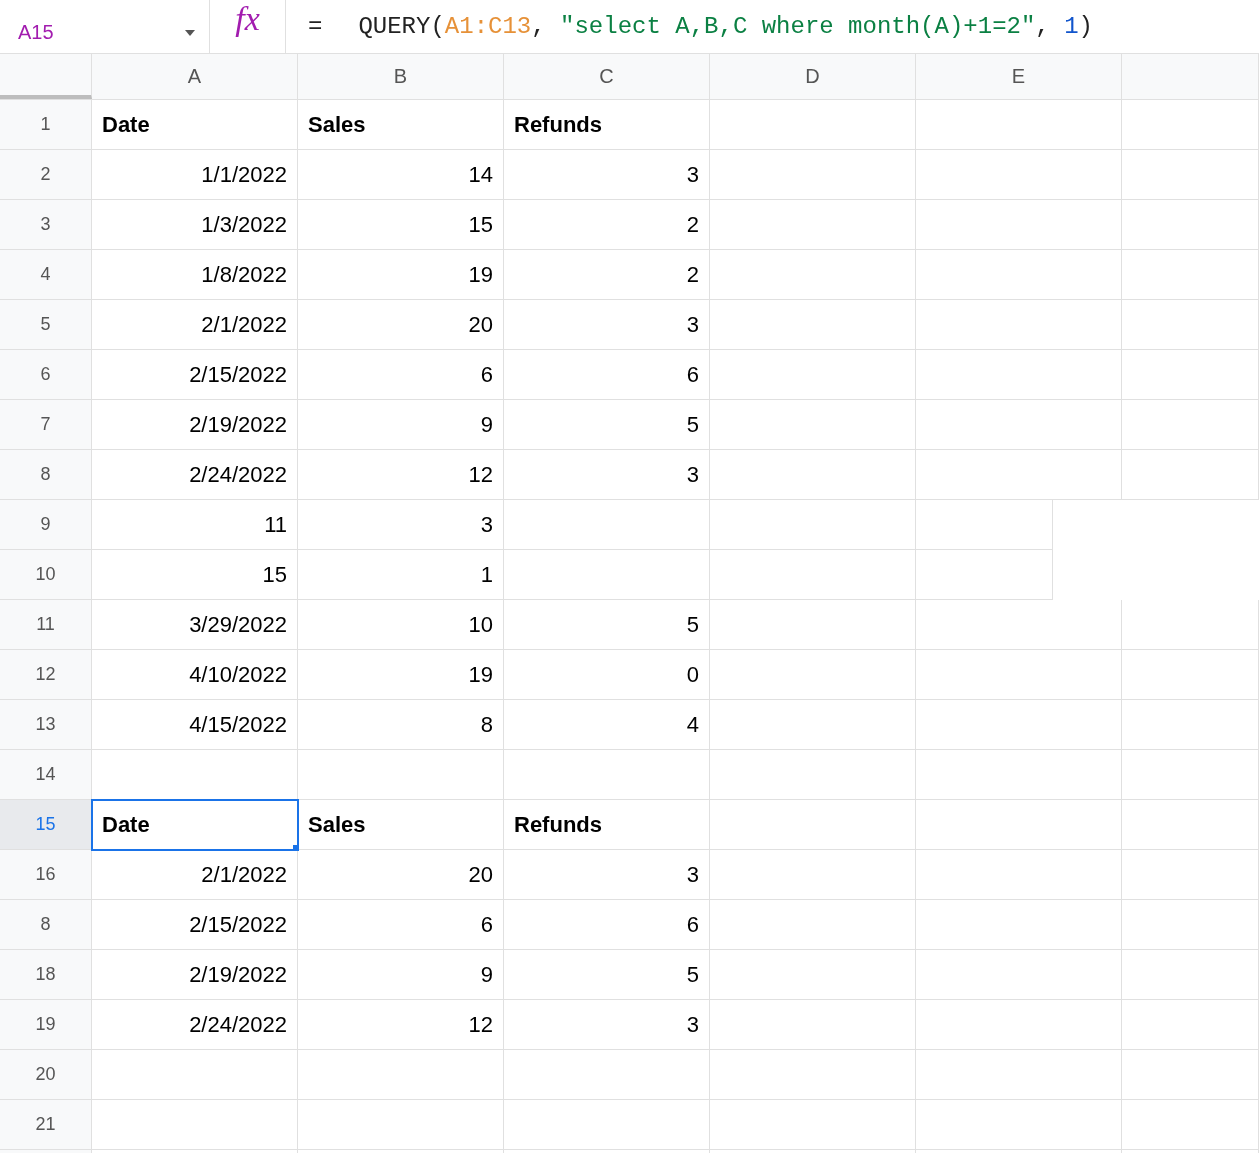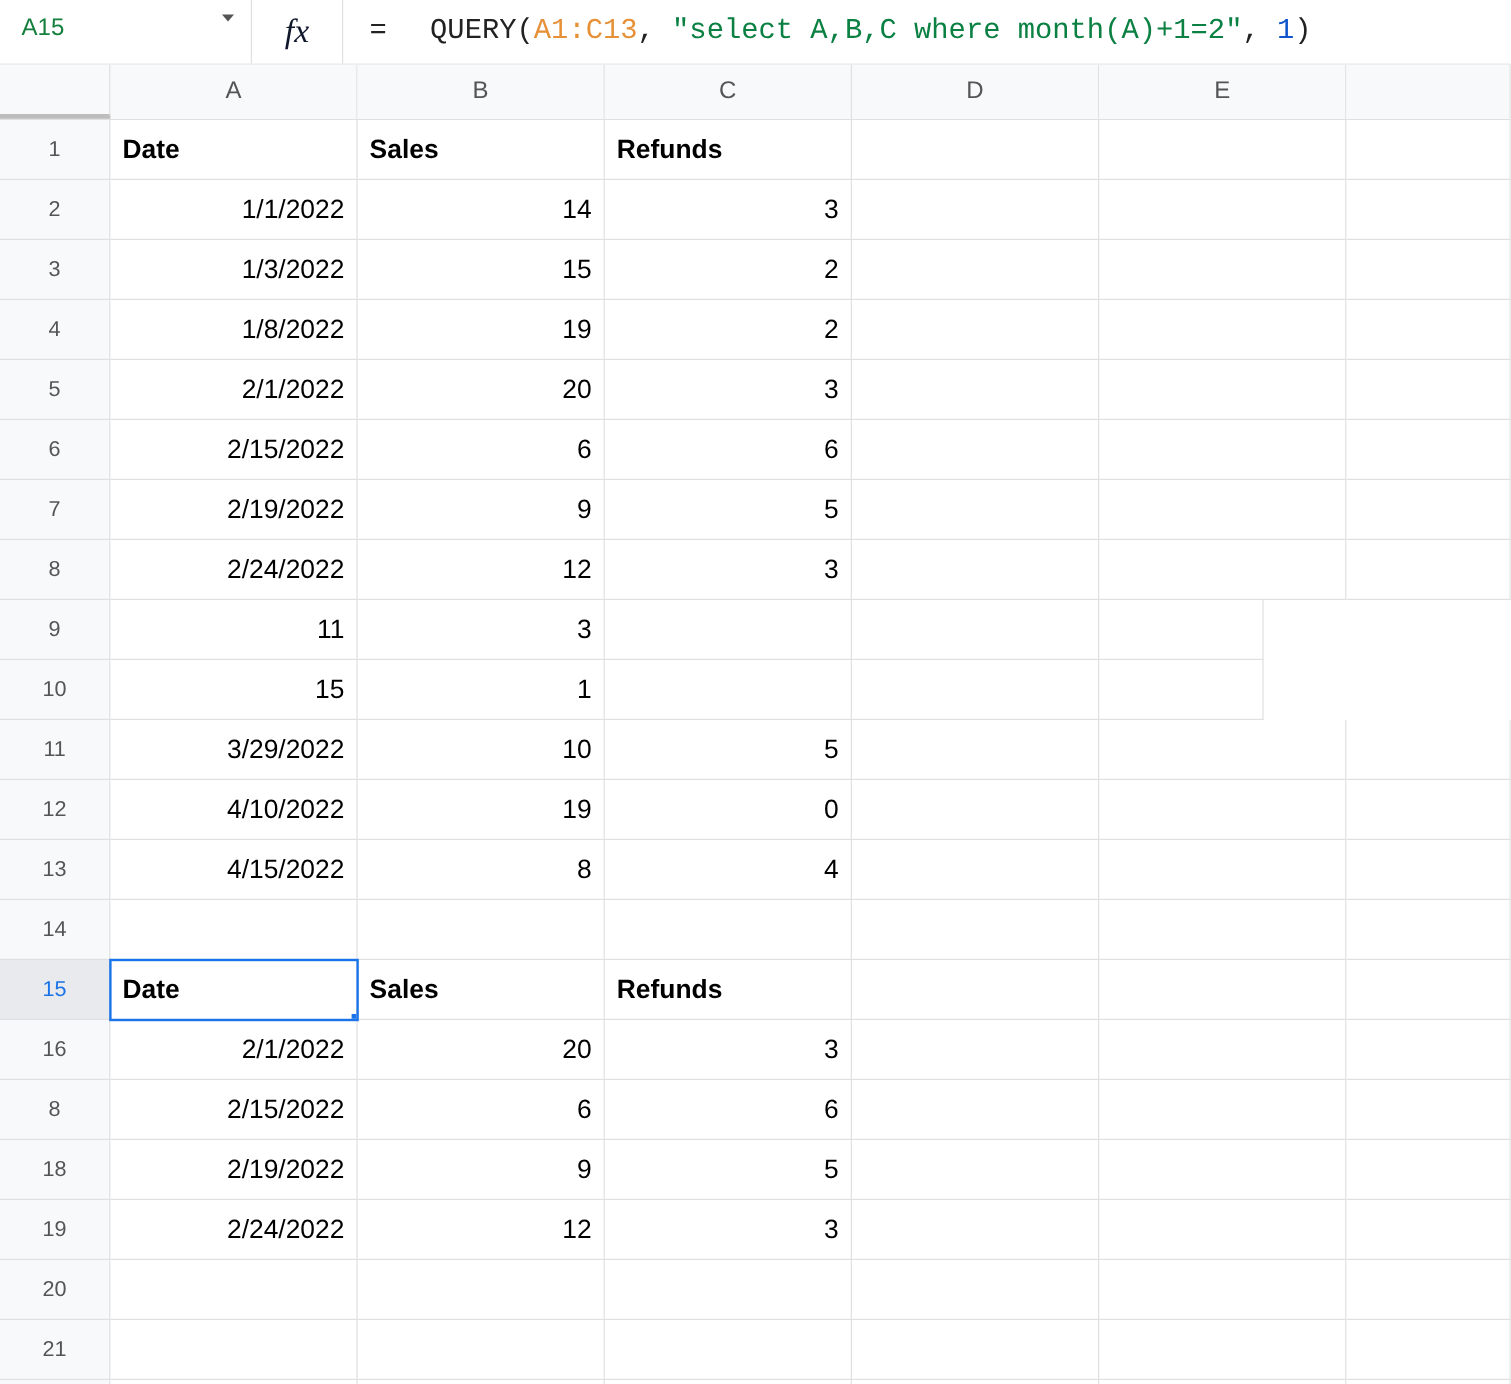--- a/index.html
+++ b/index.html
@@ -15,43 +15,42 @@
     display: flex;
     align-items: center;
     height: 54px;
     border-bottom: 1px solid #e0e0e0;
     background: #fff;
   }
   .name-box {
     width: 210px;
     height: 100%;
     display: flex;
-    align-items: flex-start;
+    align-items: center;
     justify-content: space-between;
     padding: 12px 14px 0 18px;
     font-size: 20px;
-    color: #15803d;
+    color: #a21caf;
     border-right: 1px solid #e0e0e0;
   }
   .dropdown-icon {
     width: 0; height: 0;
     border-left: 5px solid transparent;
     border-right: 5px solid transparent;
     border-top: 6px solid #555;
   }
   .fx-box {
     width: 76px;
     height: 100%;
     display: flex;
-    align-items: center;
     justify-content: center;
     font-style: italic;
     font-family: "Times New Roman", serif;
-    font-size: 28px;
-    color: #0f172a;
+    font-size: 34px;
+    color: #a21caf;
     border-right: 1px solid #e0e0e0;
   }
   .formula-input {
     flex: 1;
     height: 100%;
     display: flex;
     align-items: center;
     padding-left: 22px;
     font-family: "Courier New", monospace;
     font-size: 24px;

